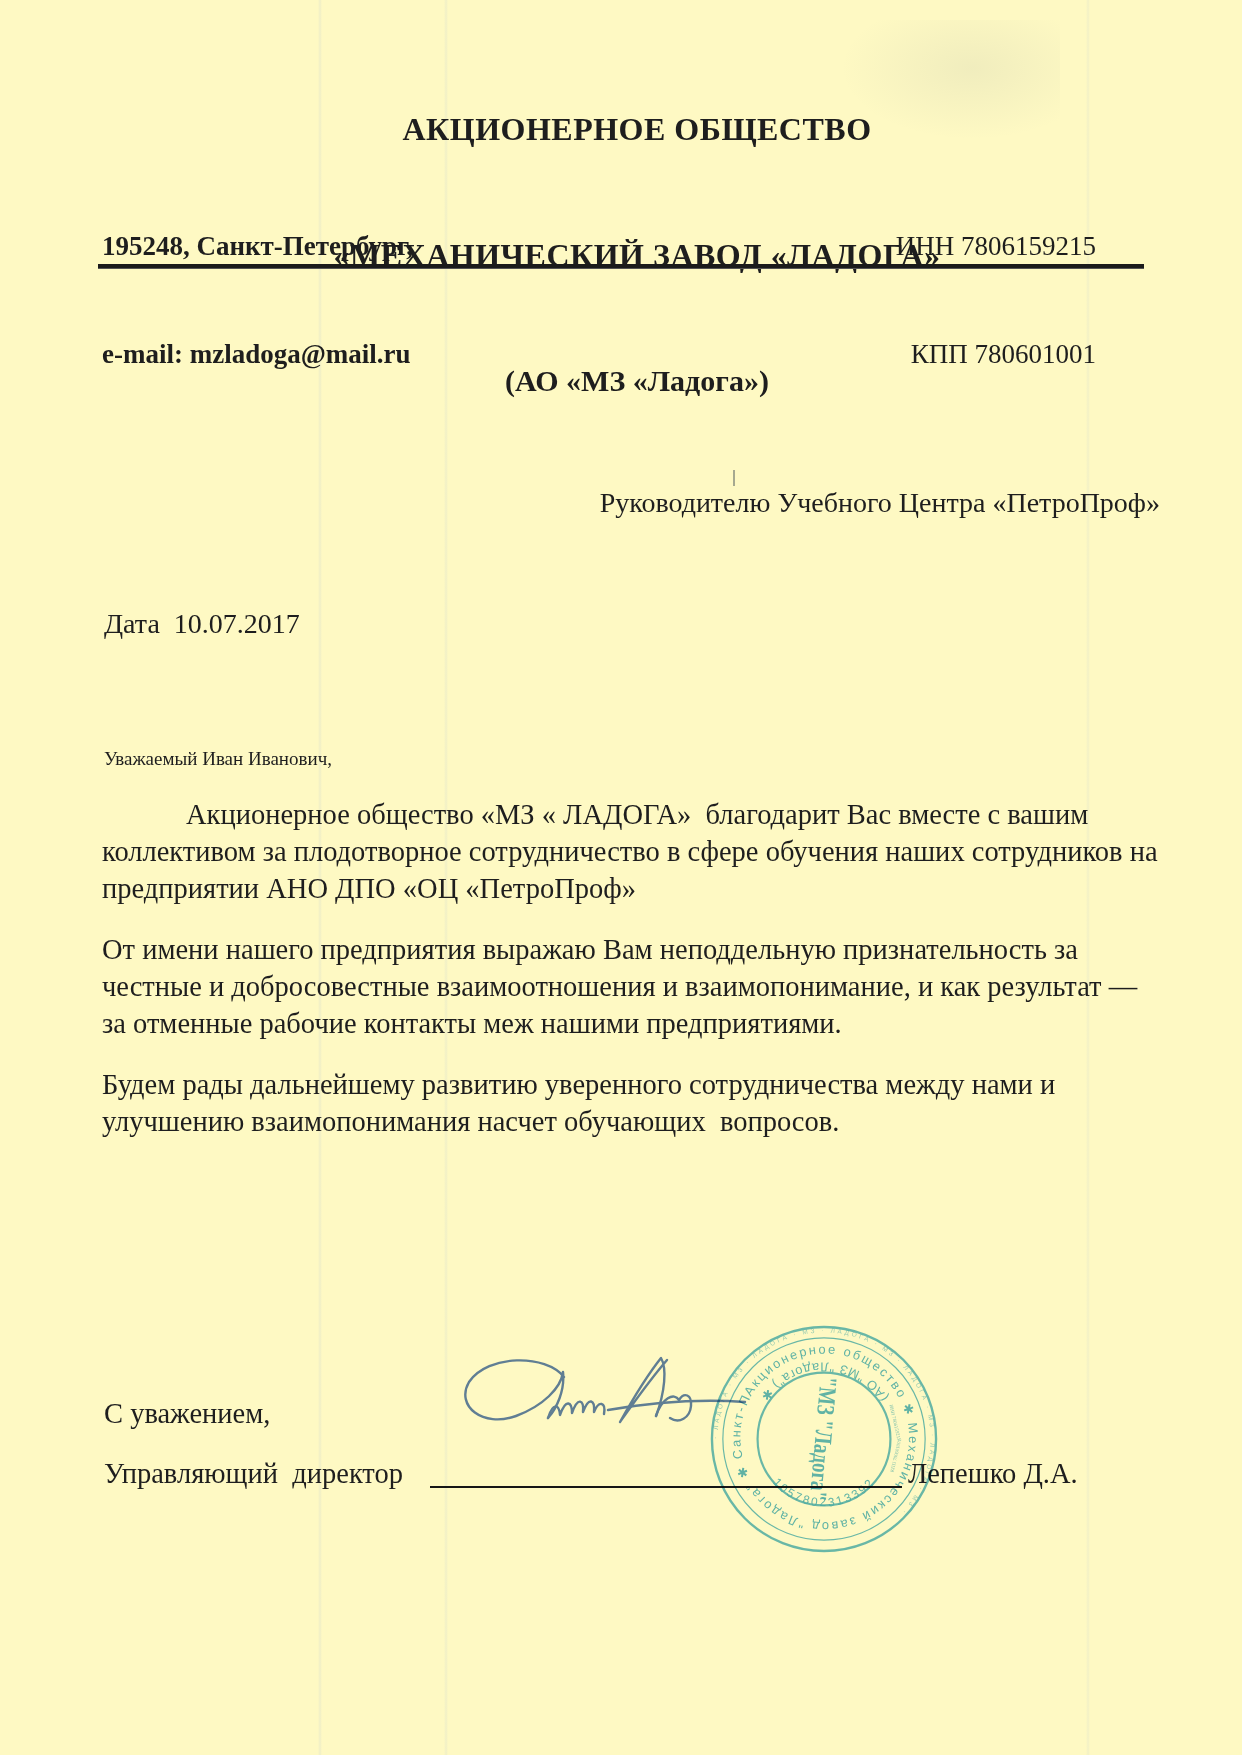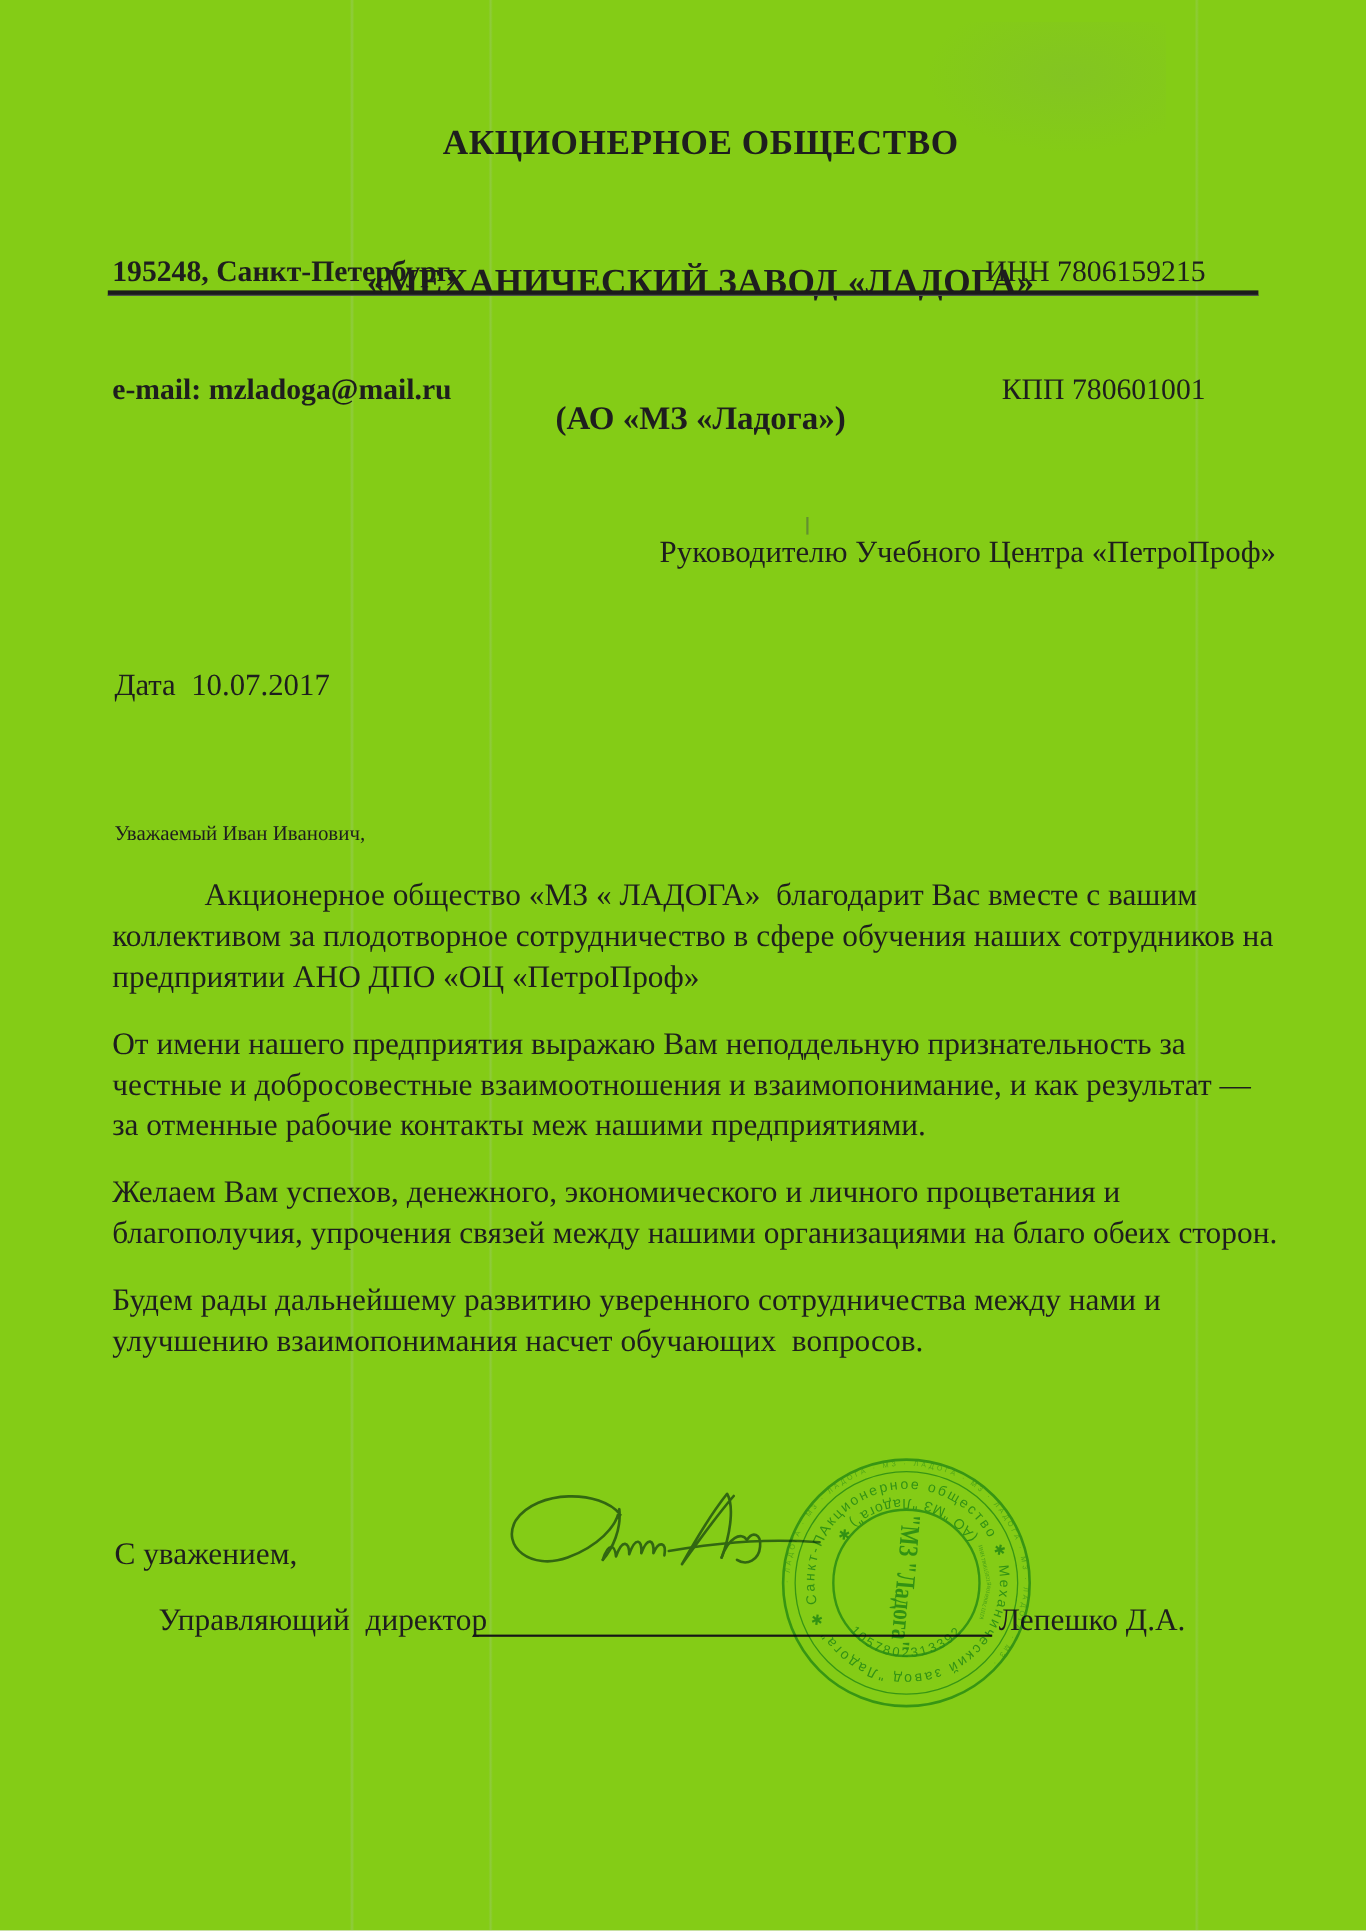--- a/index.html
+++ b/index.html
@@ -1,20 +1,20 @@
 <!DOCTYPE html>
 <html><head>
 <meta charset="utf-8">
 <style>
   html,body{margin:0;padding:0;background:#e8e8e8;}
   .page{
     position:relative;
     width:1242px;height:1755px;
     margin:0 auto;
-    background:#84cc16;
+    background:#fef9c3;
     font-family:"Liberation Serif","DejaVu Serif",serif;
     color:#1e1e1e;
     overflow:hidden;
   }
   
   .page::before{
     content:"";position:absolute;inset:0;pointer-events:none;
     background:
       linear-gradient(90deg,transparent 318px,rgba(185,200,212,.22) 320px,transparent 322px),
       linear-gradient(90deg,transparent 444px,rgba(185,200,212,.20) 446px,transparent 448px),
@@ -58,21 +58,21 @@
   .body-text{
     position:absolute;left:102px;top:780px;width:1064px;
     font-size:28.5px;line-height:37px;text-align:left;
   }
   .body-text p{margin:16px 0 24px 0;white-space:pre-wrap;}
   .body-text p.indent{text-indent:84px;}
   .regards{
     position:absolute;left:104px;top:1398px;font-size:28.5px;white-space:pre;text-align:center;
   }
   .sig-row-title{
-    position:absolute;left:104px;top:1458px;font-size:28.5px;white-space:pre;margin-left:40px;
+    position:absolute;left:104px;top:1458px;font-size:28.5px;white-space:pre;
   }
   .sig-line{
     position:absolute;left:430px;top:1486px;width:472px;height:0;
     border-top:2.5px solid #161616;
   }
   .sig-name{
     position:absolute;left:908px;top:1458px;font-size:28.5px;white-space:pre;
   }
   .stamp{
     position:absolute;left:705px;top:1320px;width:238px;height:238px;
@@ -114,21 +114,20 @@
 
   <div class="recipient">Руководителю Учебного Центра «ПетроПроф»</div>
   <div class="artifact-tick"></div>
   <div class="dateline">Дата  10.07.2017</div>
 
   <div class="salutation">Уважаемый Иван Иванович,</div>
 
   <div class="body-text">
     <p class="indent">Акционерное общество «МЗ « ЛАДОГА»  благодарит Вас вместе с вашим коллективом за плодотворное сотрудничество в сфере обучения наших сотрудников на предприятии АНО ДПО «ОЦ «ПетроПроф»</p>
     <p>От имени нашего предприятия выражаю Вам неподдельную признательность за честные и добросовестные взаимоотношения и взаимопонимание, и как результат — за отменные рабочие контакты меж нашими предприятиями.</p>
-    <p>Желаем Вам успехов, денежного, экономического и личного процветания и благополучия, упрочения связей между нашими организациями на благо обеих сторон.</p>
     <p>Будем рады дальнейшему развитию уверенного сотрудничества между нами и улучшению взаимопонимания насчет обучающих  вопросов.</p>
   </div>
 
   <div class="regards">С уважением,</div>
   <div class="sig-row-title">Управляющий  директор</div>
   <div class="sig-line"></div>
   <div class="sig-name">Лепешко Д.А.</div>
 
   <svg class="stamp" viewBox="0 0 240 240">
     <g fill="none" stroke="#3fa9cf" stroke-opacity="0.85">

